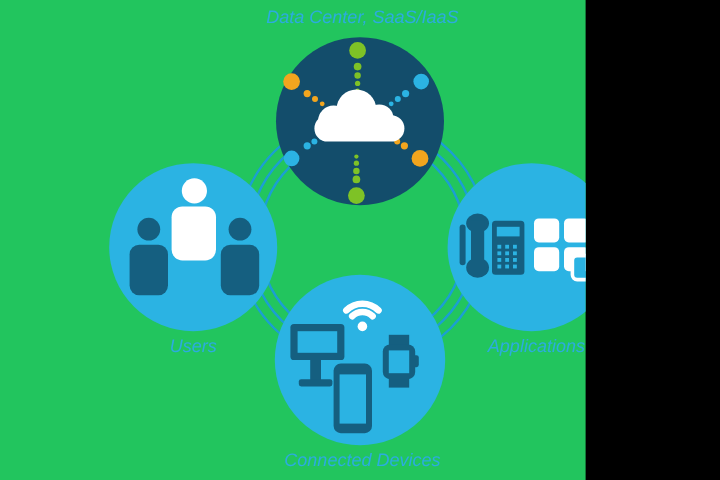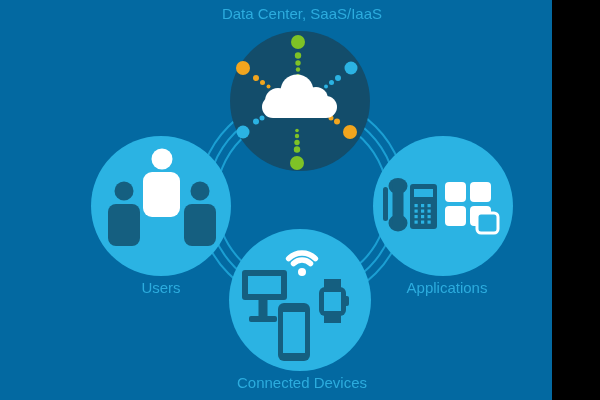--- a/index.html
+++ b/index.html
@@ -1,21 +1,22 @@
 <!DOCTYPE html>
 <html><head>
 <meta charset="utf-8">
 <style>
   html,body{margin:0;padding:0;background:#000;}
   .stage{
     position:relative;
-    width:552px;height:400px;
-    background:#0369a1;
+    width:488px;height:400px;
+    background:#22c55e;
     overflow:hidden;
     font-family:"Liberation Sans", sans-serif;
+    font-style:italic;
   }
   svg{display:block;}
   .ring{fill:none;stroke:#1B9FD3;stroke-width:2;}
   .ic-dark{fill:#155F80;}
   .ic-white{fill:#FFFFFF;}
   .dot-green{fill:#7EC226;}
   .dot-orange{fill:#F2A51E;}
   .dot-blue{fill:#2BB3E3;}
   .kpad{fill:#2BB3E3;}
   .screen-blue{fill:#2BB3E3;}

